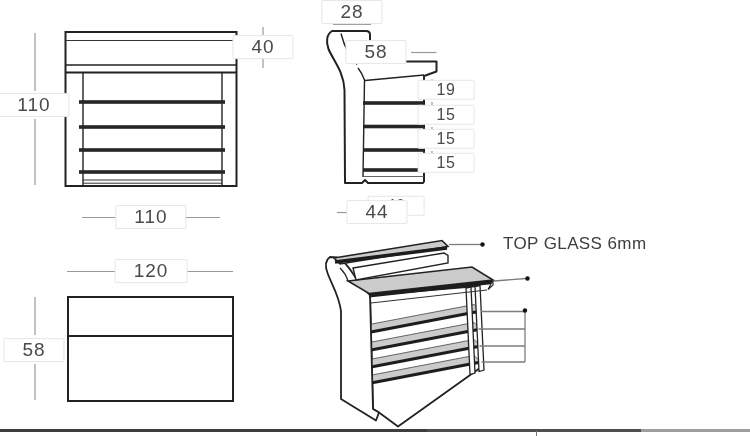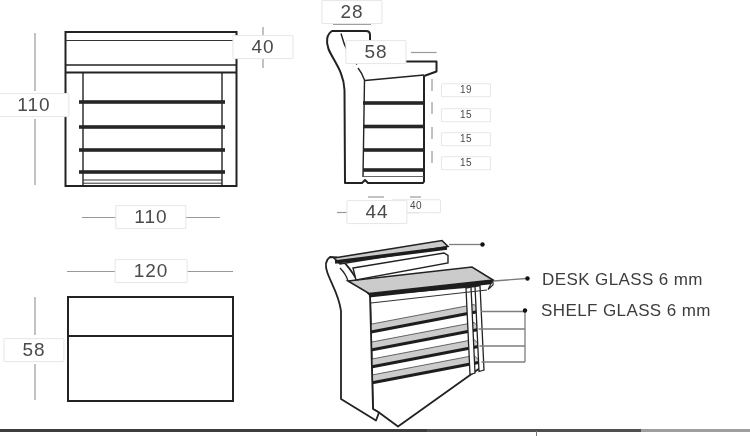--- a/index.html
+++ b/index.html
@@ -7,21 +7,21 @@
     position:relative;width:750px;height:436px;background:#ffffff;overflow:hidden;
     font-family:"Liberation Sans", sans-serif;
   }
   #stage svg{position:absolute;display:block;}
   .dim{
     position:absolute;transform:translate(-50%,-50%);
     font-size:19px;letter-spacing:1px;color:#4a4a4a;
     background:#ffffff;border:1px solid #e6e6e6;border-radius:1px;
     padding:0 18px;line-height:1.15;white-space:nowrap;z-index:3;
   }
-  .dim.small{font-size:10px;letter-spacing:0.5px;margin-left:20px;}
+  .dim.small{font-size:16px;letter-spacing:0.5px;}
   .callout{
     position:absolute;transform:translateY(-50%);
     font-size:17px;letter-spacing:0.4px;color:#3d3d3d;white-space:nowrap;z-index:3;
   }
   .bottom-rule{
     position:absolute;left:0;top:429px;width:750px;height:2.5px;
     background:linear-gradient(to right,#3d3d3d 0 57%,#4f4f4f 57% 85.5%,#9e9e9e 85.5% 100%);
   }
   .bottom-tick{position:absolute;left:536px;top:431px;width:1px;height:5px;background:#777;}
 </style>
@@ -159,18 +159,17 @@
   <span class="dim small" style="left:446px;top:90px">19</span>
   <span class="dim small" style="left:446px;top:115px">15</span>
   <span class="dim small" style="left:446px;top:139px">15</span>
   <span class="dim small" style="left:446px;top:163px">15</span>
   <span class="dim small" style="left:396px;top:206px">40</span>
   <span class="dim" style="left:377px;top:212px">44</span>
 
   <span class="dim" style="left:151px;top:271px">120</span>
   <span class="dim" style="left:34px;top:350px">58</span>
 
-  <span class="callout" style="left:542px;top:280px">DESK GLASS 6 mm</span>
-  <span class="callout" style="left:541px;top:311px">SHELF GLASS 6 mm</span>
+  <span class="callout" style="left:503px;top:244px">TOP GLASS 6mm</span>
 
   <div class="bottom-rule"></div>
   <div class="bottom-tick"></div>
 </div>
 
 </body></html>

